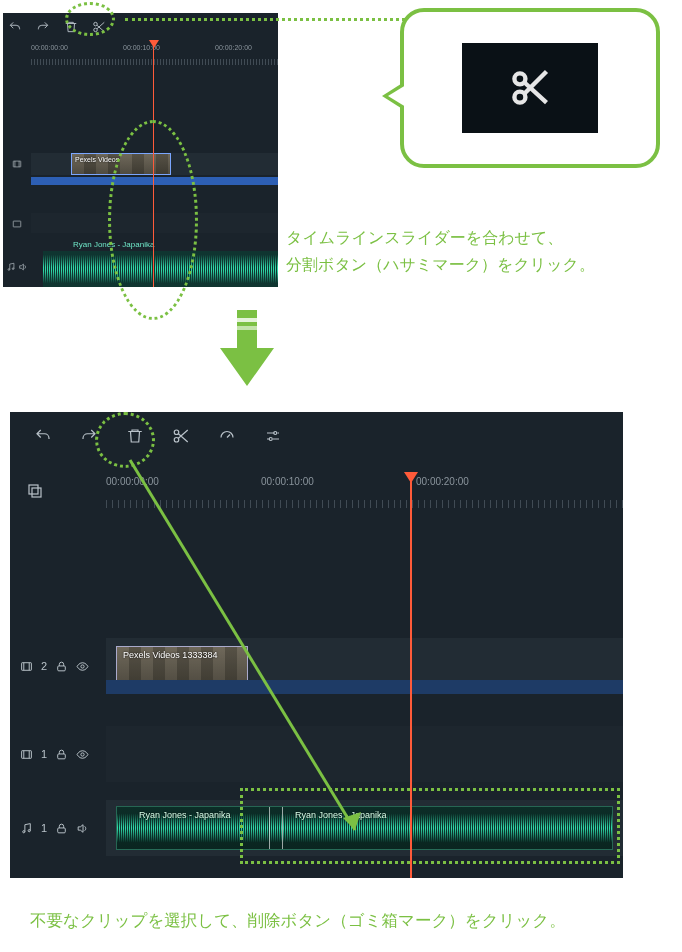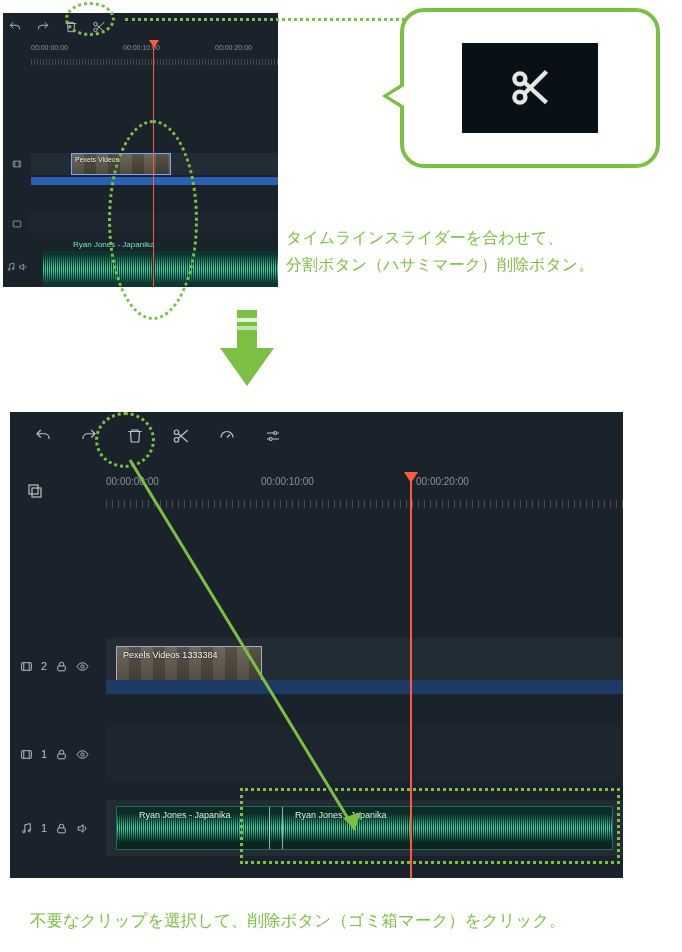--- a/index.html
+++ b/index.html
@@ -169,21 +169,21 @@
   .p2-trackrow{position:absolute;left:0;right:0;height:56px;}
   .p2-trackhead{
     position:absolute;left:0;top:0;width:96px;height:56px;
     display:flex;align-items:center;gap:8px;padding-left:10px;
     background:#1a232b;color:#b9c2c9;font-size:11px;
   }
   .p2-trackhead svg{width:13px;height:13px;stroke:#b9c2c9;fill:none;stroke-width:1.8;}
   .p2-trackbody{position:absolute;left:96px;right:0;top:0;bottom:0;background:#222c34;}
   .p2-trackbody.dark{background:#1d262e;}
   .p2-vidclip2{
-    position:absolute; left:10px; top:8px; width:146px; height:40px;
+    position:absolute; left:10px; top:8px; width:132px; height:40px;
     border:1px solid #aac; background:#324050; overflow:hidden;
   }
   .p2-vidclip2 .vthumbs{inset:0;}
   .p2-vlabel2{position:absolute;top:3px;left:6px;font-size:9px;color:#fff;text-shadow:0 0 2px #000;white-space:nowrap;}
   .p2-vsel2{position:absolute;left:96px;right:0;height:14px;background:#1e3b66;}
   .p2-audioclip2{
     position:absolute;left:10px;right:10px;top:6px;height:44px;
     background:linear-gradient(#0c2d27,#0a2520);
     border:1px solid rgba(80,200,160,.4);
     overflow:hidden;
@@ -307,21 +307,21 @@
     <svg viewBox="0 0 24 24">
         <circle cx="6.5" cy="7" r="3"></circle>
         <circle cx="6.5" cy="17" r="3"></circle>
         <path d="M9 9l12 11M9 15L21 3"></path>
       </svg>
   </div>
 </div>
 
 <div class="caption1">
   <div>タイムラインスライダーを合わせて、</div>
-  <div>分割ボタン（ハサミマーク）削除ボタン。</div>
+  <div>分割ボタン（ハサミマーク）をクリック。</div>
 </div>
 
 <div class="arrow">
   <svg viewBox="0 0 54 76">
       <path d="M17 0 H37 V38 H54 L27 76 L0 38 H17 Z" fill="#7bc043"></path>
       <rect x="17" y="8" width="20" height="4" fill="#fff" opacity=".8"></rect>
       <rect x="17" y="16" width="20" height="4" fill="#fff" opacity=".55"></rect>
     </svg>
 </div>
 

